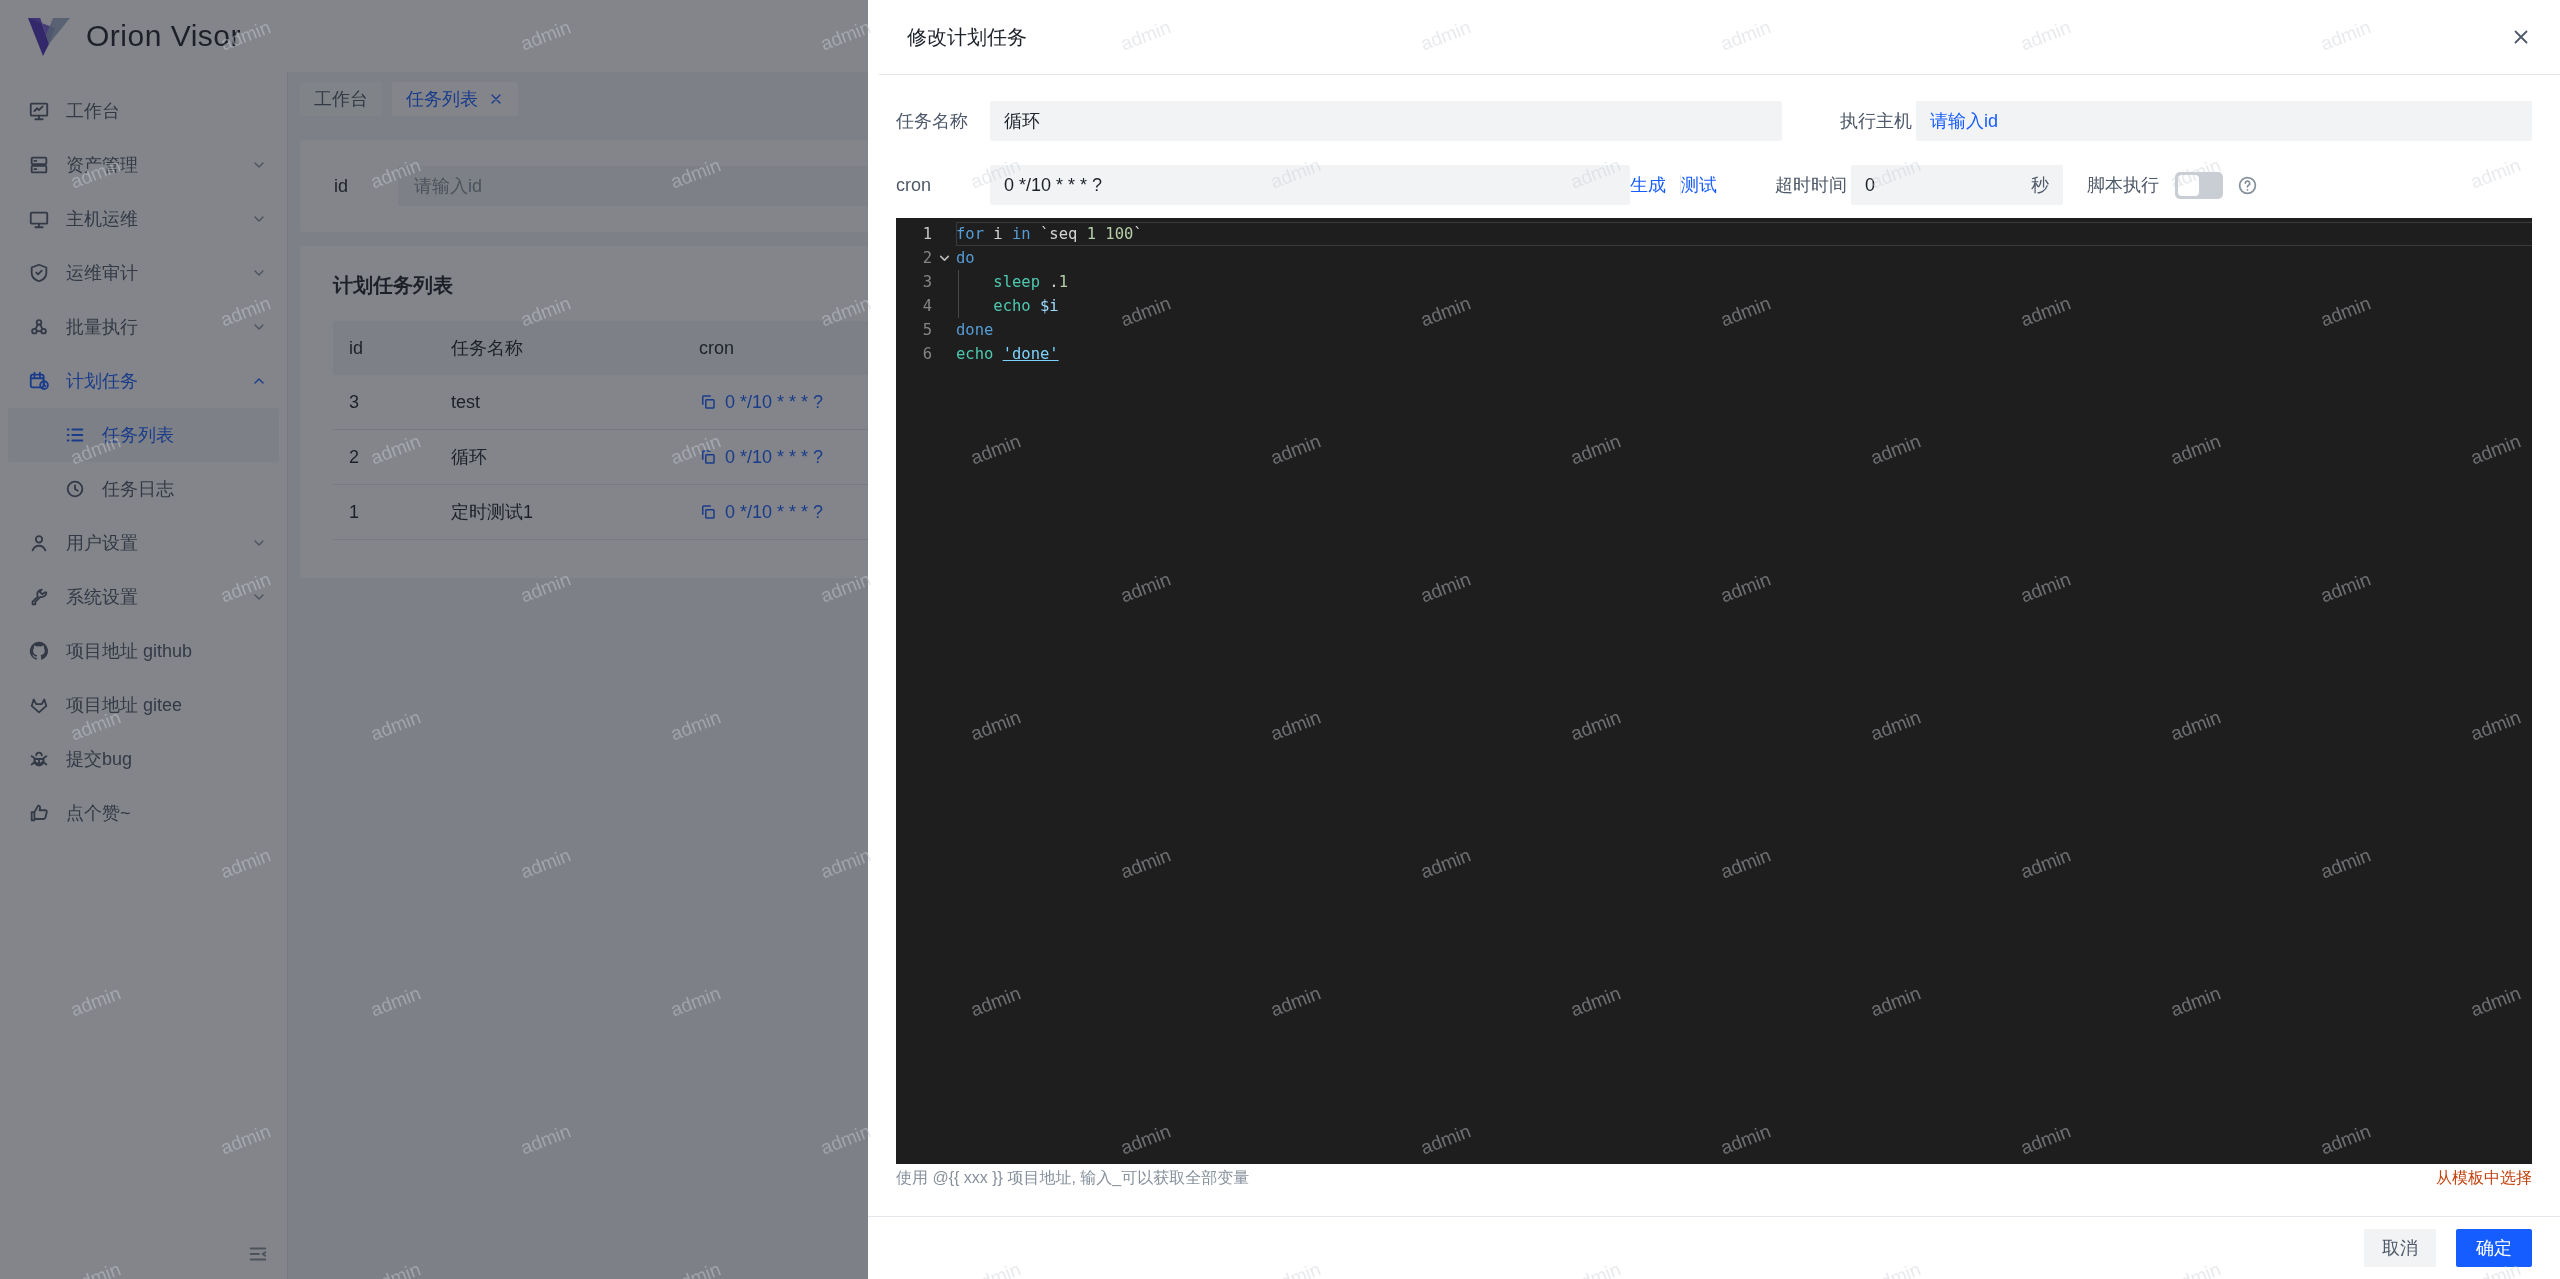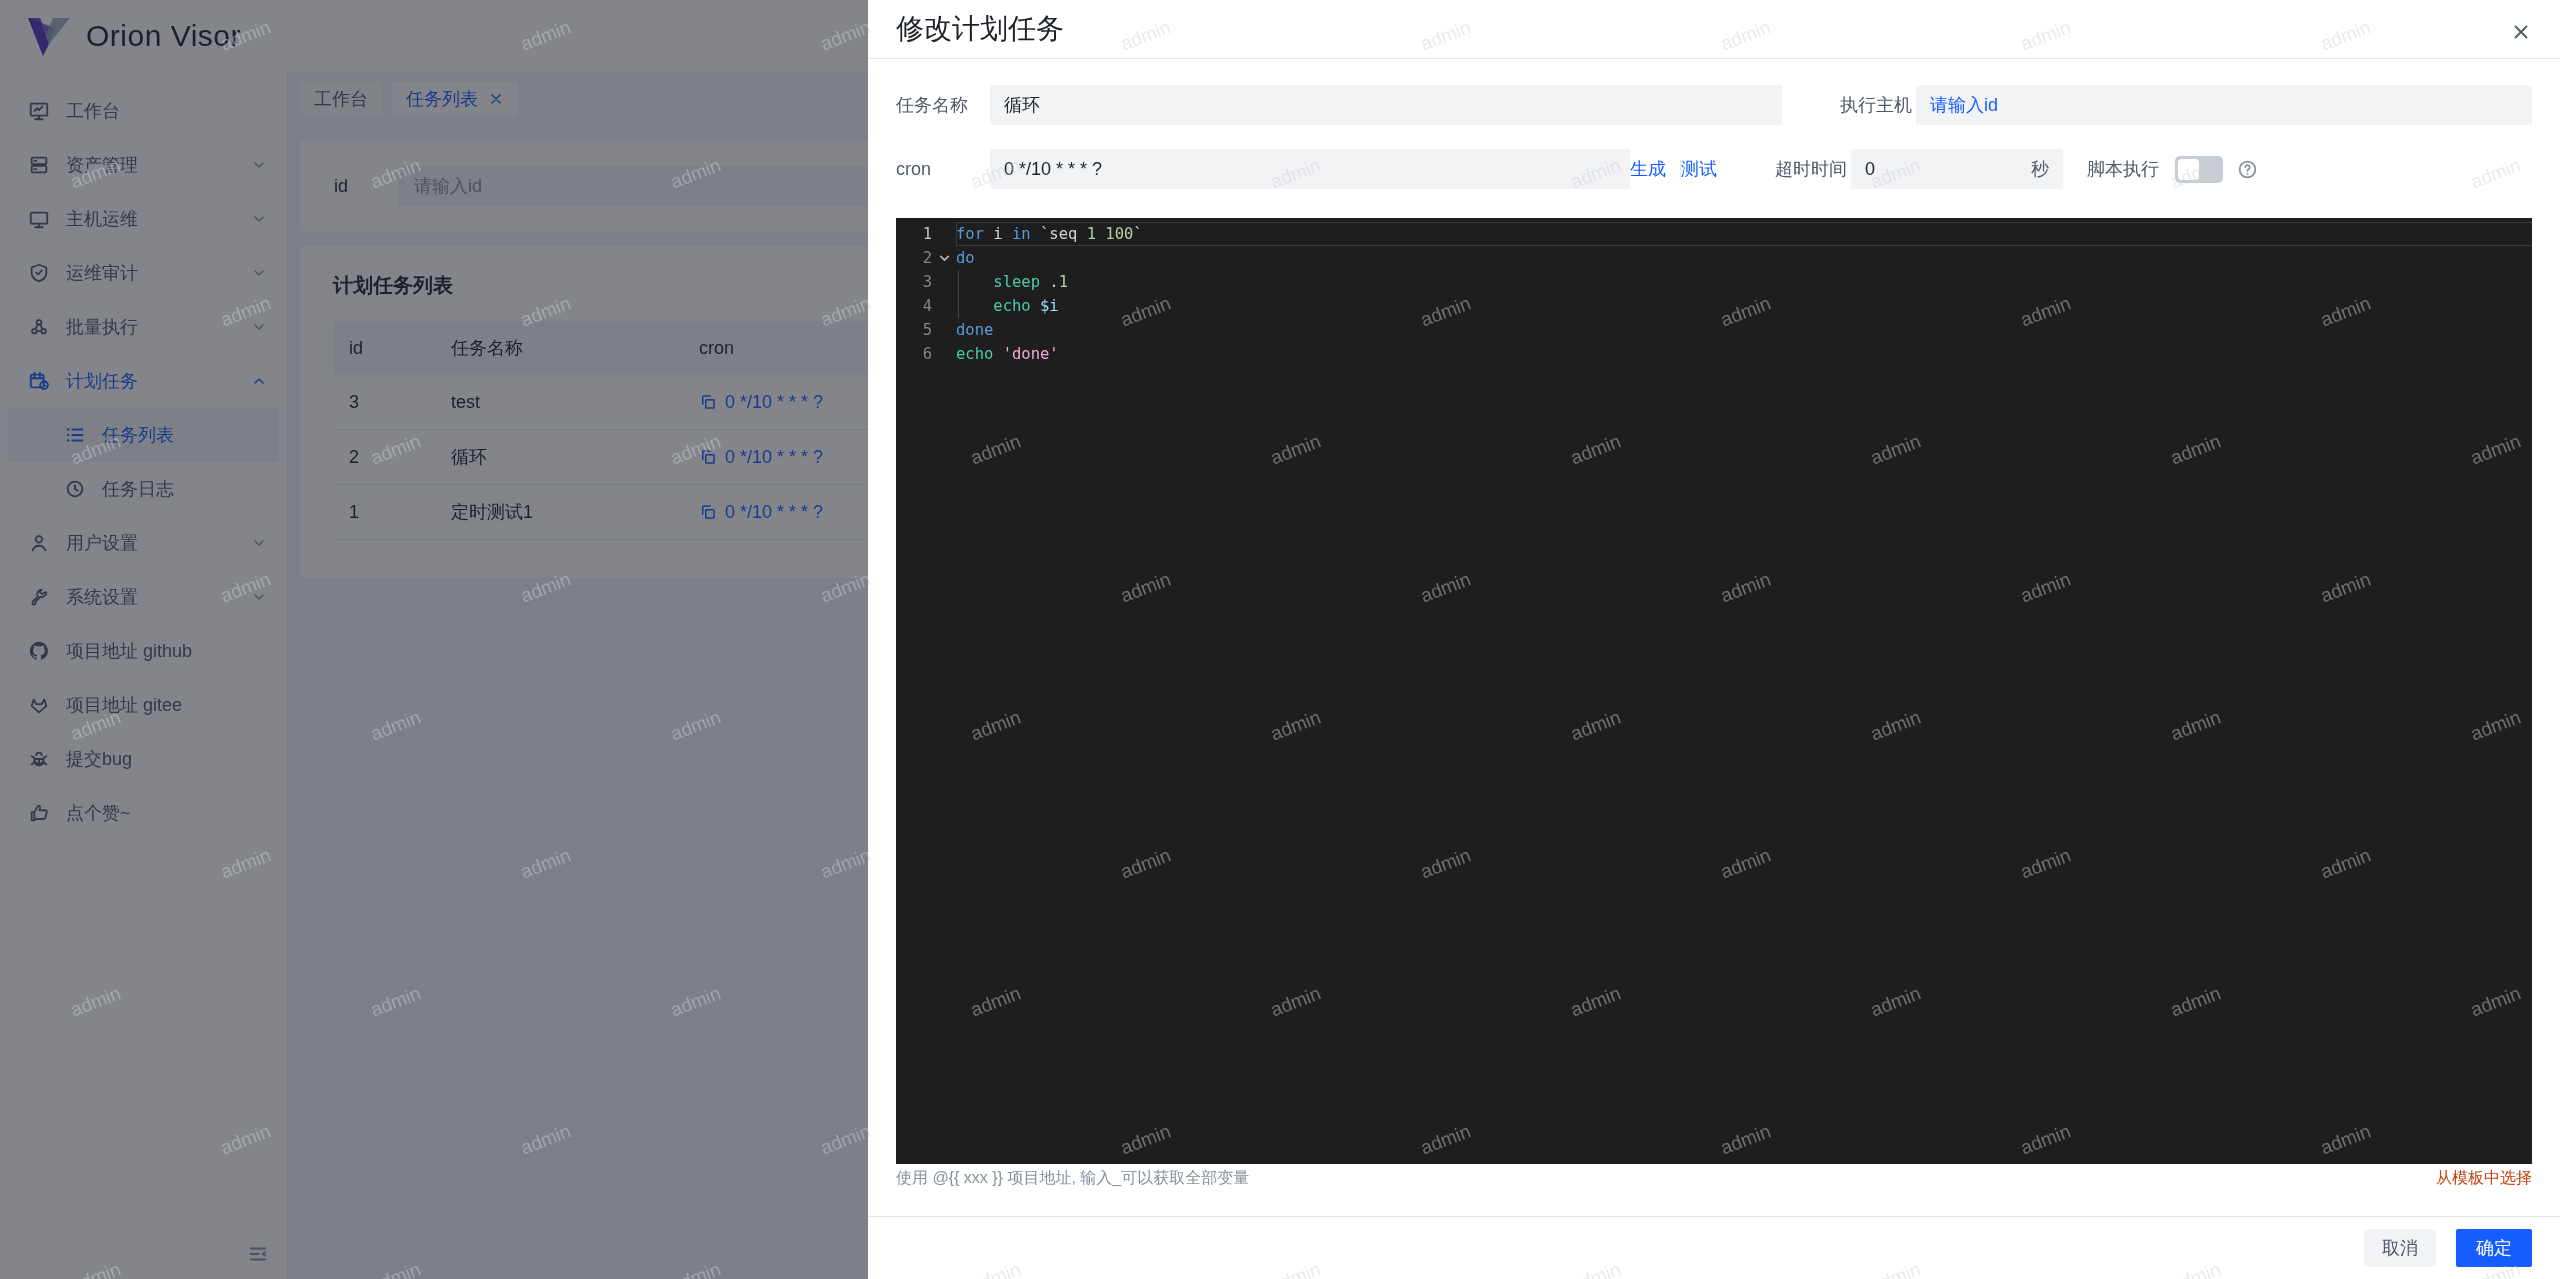--- a/index.html
+++ b/index.html
@@ -54,21 +54,21 @@
   table.task-table th:nth-child(2),table.task-table td:nth-child(2){width:216px;}
   .cron-link{color:#165dff;display:flex;align-items:center;gap:8px;cursor:pointer;}
   .cron-link svg{width:18px;height:18px;}
 
   
   .mask{position:absolute;inset:0;background:rgba(29,33,41,.55);}
 
   
   .modal{position:absolute;left:868px;top:0;right:0;bottom:0;background:#fff;box-sizing:border-box;}
   .modal-header{height:58px;border-bottom:1px solid #e5e6eb;display:flex;align-items:center;
-                padding:0 28px;font-size:28px;color:#1d2129;}
+                padding:8px 28px;font-size:20px;color:#1d2129;margin-left:11px;}
   .modal-close{margin-left:auto;width:22px;height:22px;color:#4e5969;cursor:pointer;}
   .modal-close svg{width:22px;height:22px;}
 
   .form-row{display:flex;align-items:center;margin:26px 28px 0 28px;height:40px;}
   .form-row.second{margin-top:24px;}
   .f-label{font-size:18px;color:#4e5969;flex:0 0 94px;}
   .f-label.right-col{flex:0 0 76px;margin-left:58px;}
   .f-field{height:40px;background:#f2f3f5;border-radius:2px;display:flex;align-items:center;box-sizing:border-box;}
   .f-input{background:transparent;border:none;outline:none;height:100%;width:100%;
            padding:0 14px;font-size:18px;font-family:"Liberation Sans",sans-serif;color:#1d2129;}
@@ -93,21 +93,21 @@
           padding-top:4px;box-sizing:border-box;overflow:hidden;}
   .ed-line{display:flex;height:24px;}
   .ed-num{width:36px;text-align:right;color:#858585;flex:0 0 auto;}
   .ed-fold{width:24px;text-align:center;color:#b8b8b8;flex:0 0 auto;display:flex;align-items:center;justify-content:center;}
   .ed-fold svg{width:13px;height:13px;}
   .ed-code{white-space:pre;color:#d4d4d4;flex:1;}
   .ed-line.cur .ed-num{color:#c6c6c6;}
   .ed-line.cur .ed-code{box-shadow:inset 0 1px 0 #3a3a3a, inset 0 -1px 0 #3a3a3a, inset 1px 0 0 #3a3a3a;}
   .indent-guide{position:absolute;left:62px;top:52px;width:1px;height:48px;background:#474747;}
   .tk-kw{color:#569cd6;} .tk-fn{color:#4ec9b0;} .tk-num{color:#b5cea8;}
-  .tk-str{color:#f9a8d4;} .tk-var{color:#9cdcfe;} .tk-pl{color:#d4d4d4;}
+  .tk-str{color:#7dd3fc;text-decoration:underline;} .tk-var{color:#9cdcfe;} .tk-pl{color:#d4d4d4;}
 
   .hint-row{position:absolute;left:28px;right:28px;top:1168px;display:flex;align-items:center;font-size:16px;}
   .hint-text{color:#86909c;}
   .template-link{margin-left:auto;color:#c2410c;cursor:pointer;}
 
   .modal-footer{position:absolute;left:0;right:0;bottom:0;height:62px;border-top:1px solid #e5e6eb;
                 display:flex;align-items:center;justify-content:flex-end;gap:20px;padding:0 28px;}
   .btn{height:38px;border:none;border-radius:2px;font-size:18px;padding:0 18px;cursor:pointer;
        font-family:"Liberation Sans",sans-serif;}
   .btn-default{background:#f2f3f5;color:#4e5969;}

